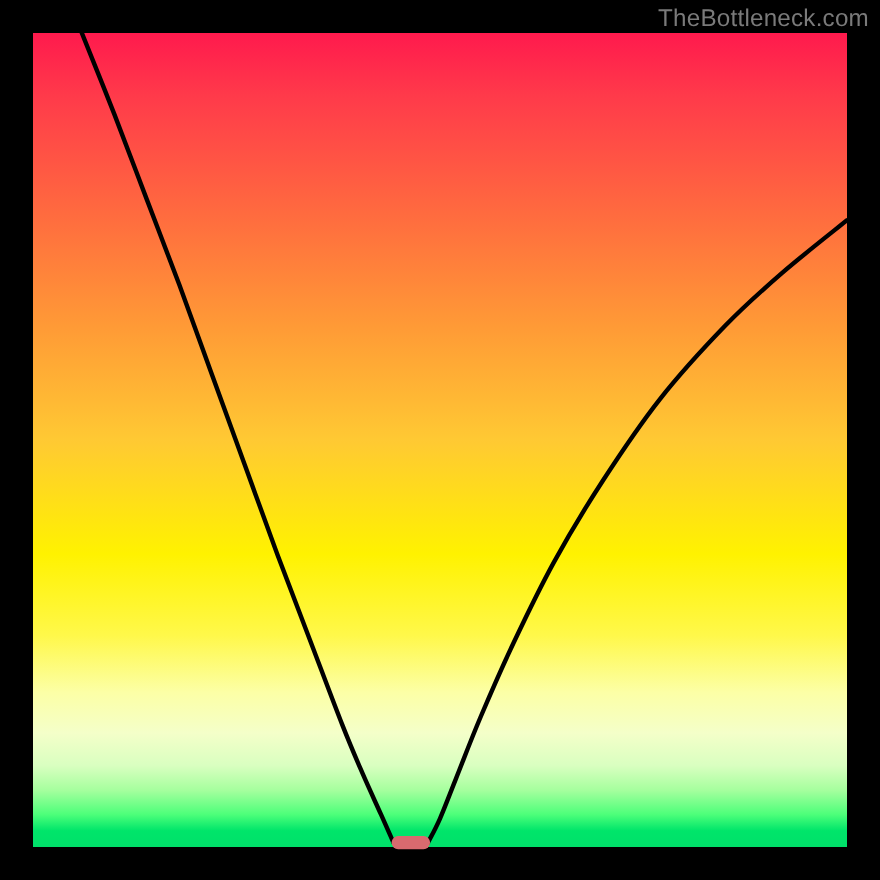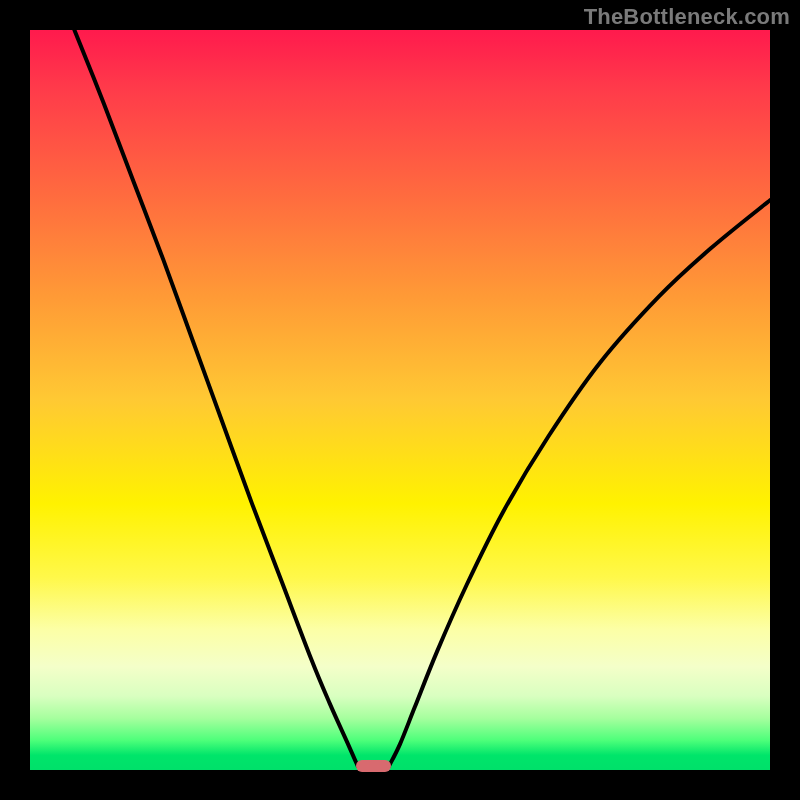--- a/index.html
+++ b/index.html
@@ -42,21 +42,21 @@
       #00e06a 100%
     );
   }
   .watermark {
     position: absolute;
     top: 4px;
     right: 10px;
     color: #7a7a7a;
     font-size: 22px;
     letter-spacing: 0.2px;
-    font-weight: 700;
+    font-weight: 400;
     user-select: none;
   }
   svg.curve {
     position: absolute;
     left: 0;
     top: 0;
     width: 740px;
     height: 740px;
   }
   .marker {

